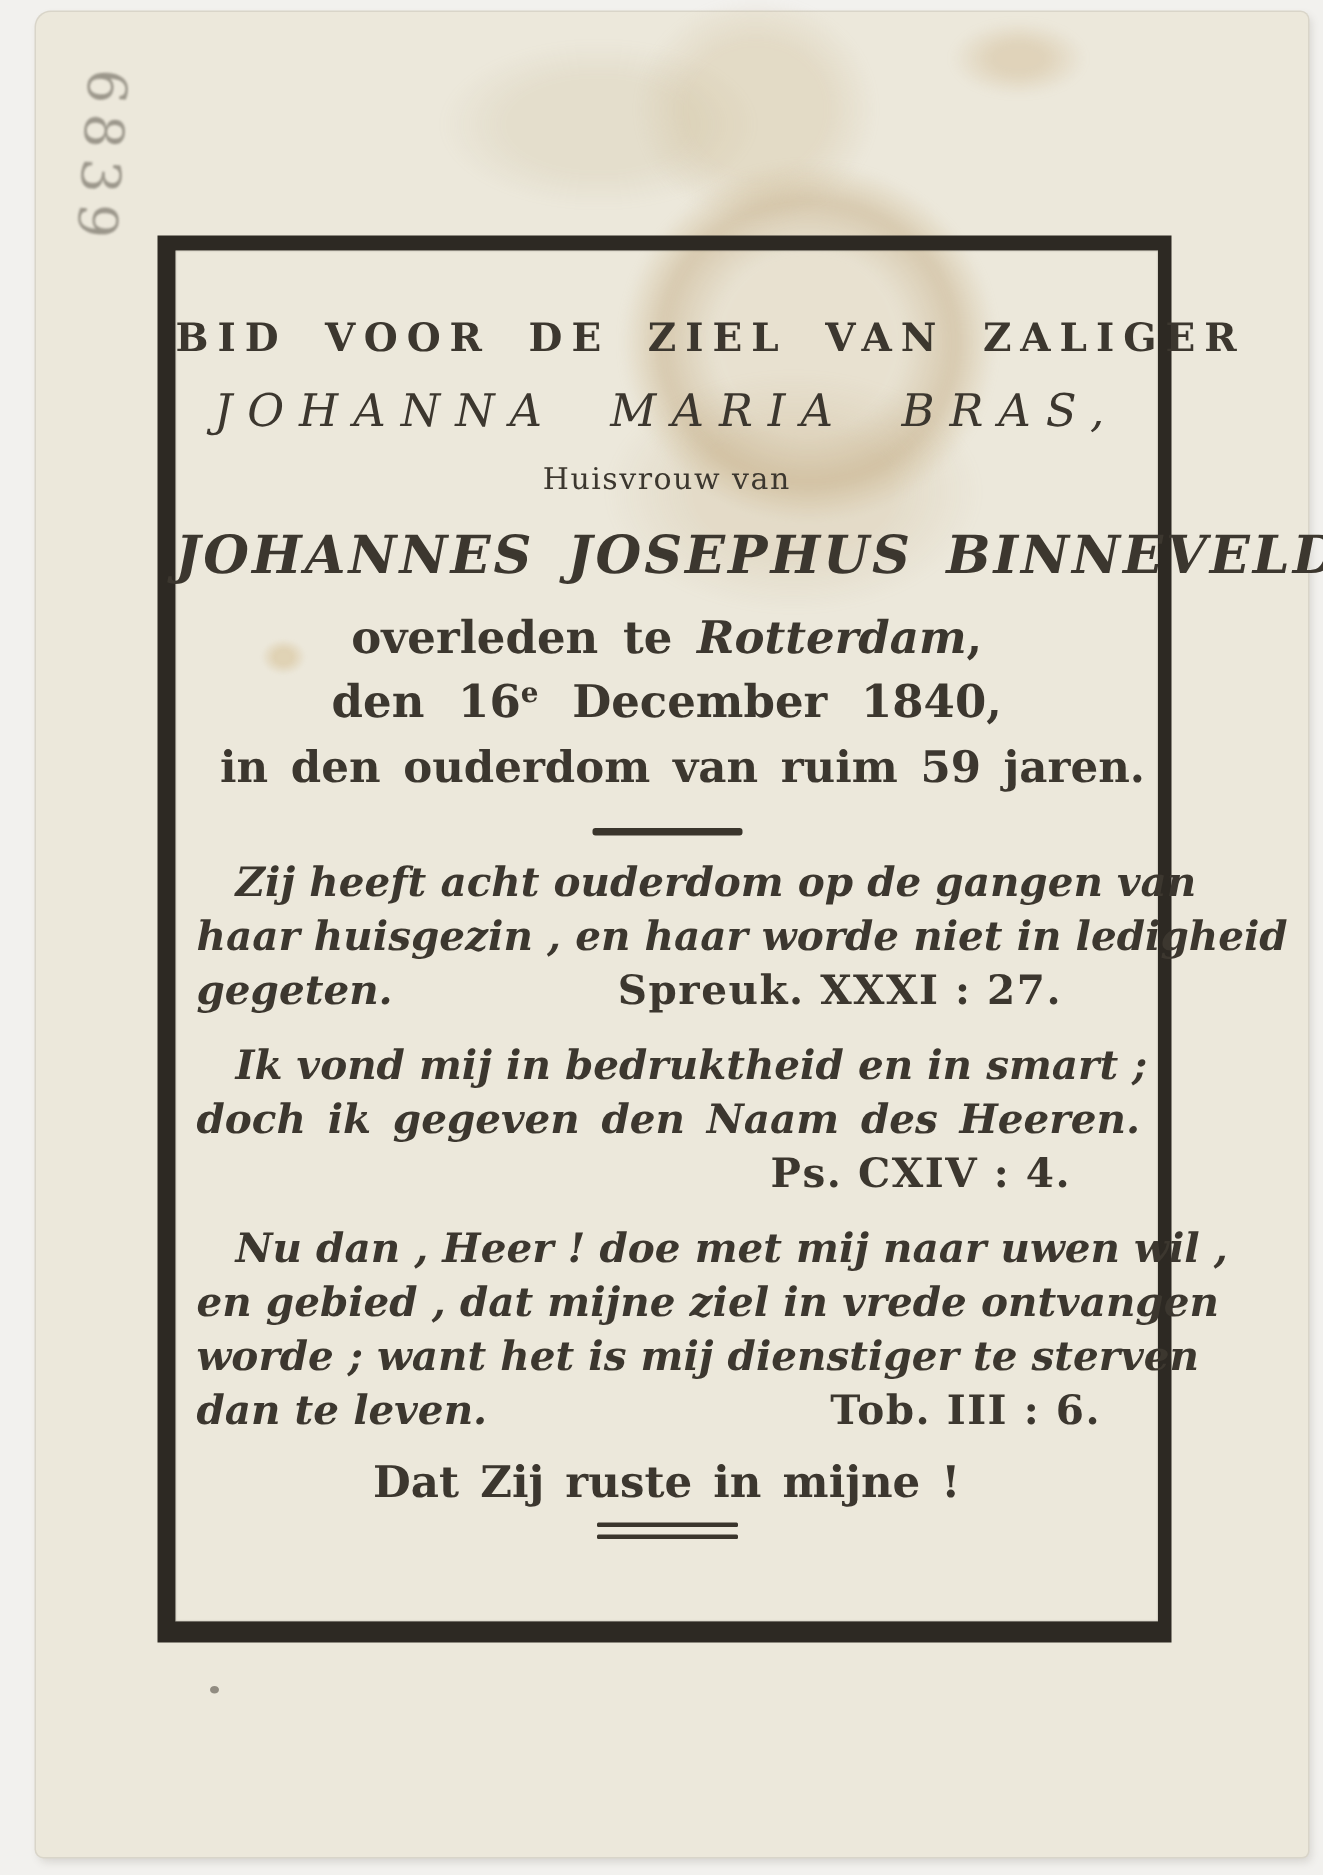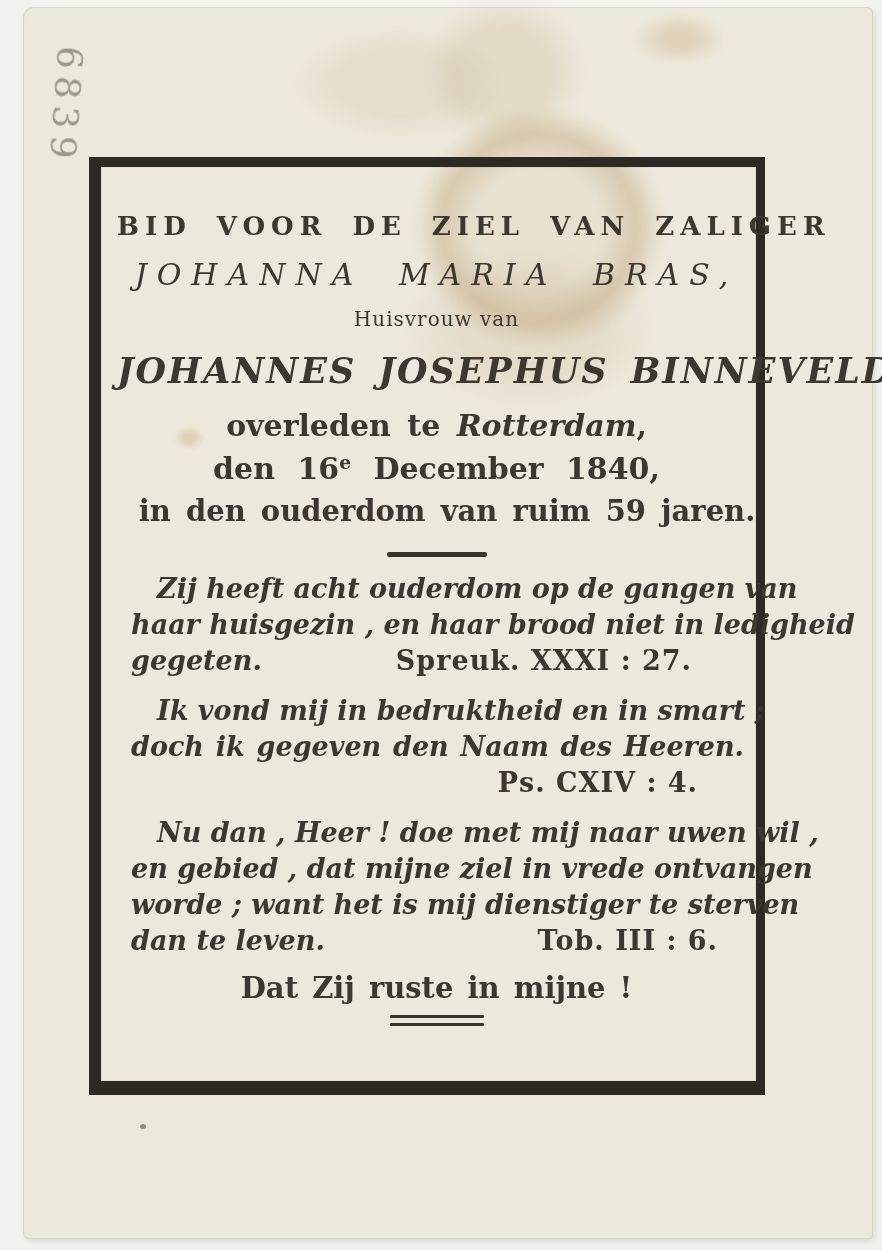--- a/index.html
+++ b/index.html
@@ -35,26 +35,25 @@
   .pencil{
     position:absolute;left:22px;top:38px;z-index:3;
     writing-mode:vertical-rl;
     font-family:"DejaVu Serif","Liberation Serif",serif;
     font-size:36px;letter-spacing:7px;color:#8e897e;
     transform:rotate(4deg);
     filter:blur(0.7px);opacity:0.85;
   }
   
   .frame{
-    position:absolute;left:65px;top:149px;width:676px;height:938px;z-index:2;
+    position:absolute;left:81px;top:149px;width:676px;height:938px;z-index:2;
     box-sizing:border-box;
     border-style:solid;border-color:#2d2923;
     border-width:10px 9px 14px 12px;
     box-shadow:inset 0 0 1px rgba(45,41,35,0.6);
-    padding-left:16px;
   }
   .ink{color:#3c372f;}
   .centerline{text-align:center;white-space:nowrap;}
   .t-header{margin-top:44px;font-size:26px;font-weight:bold;letter-spacing:6px;word-spacing:10px;}
   .t-name{margin-top:16px;font-size:30px;font-style:italic;letter-spacing:10px;word-spacing:16px;}
   .t-relation{margin-top:15px;font-size:20px;font-weight:normal;letter-spacing:1px;}
   .t-spouse{margin-top:19px;font-size:35px;font-weight:bold;font-style:italic;letter-spacing:2px;word-spacing:8px;}
   .t-place{margin-top:17px;font-size:30px;font-weight:bold;word-spacing:6px;}
   .t-place .place-italic{font-style:italic;font-weight:bold;}
   .t-date{margin-top:8px;font-size:30px;font-weight:bold;word-spacing:12px;}
@@ -106,21 +105,21 @@
       <div class="centerline t-date"><span>den 16</span><sup>e</sup> <span>December 1840,</span></div>
 
       <div class="centerline t-age">in den ouderdom van ruim 59 jaren.</div>
 
       <div class="rule-single"></div>
 
       <div class="verses">
 
         <div class="verse v1">
           <div class="vline first">Zij heeft acht ouderdom op de gangen van</div>
-          <div class="vline">haar huisgezin , en haar brood niet in ledigheid</div>
+          <div class="vline">haar huisgezin , en haar worde niet in ledigheid</div>
           <div class="vlast">
             <span>gegeten.</span>
             <span class="vref">Spreuk. XXXI : 27.</span>
           </div>
         </div>
 
         <div class="verse v2">
           <div class="vline first">Ik vond mij in bedruktheid en in smart ;</div>
           <div class="vline">doch ik gegeven den Naam des Heeren.</div>
           <div class="vlast">

